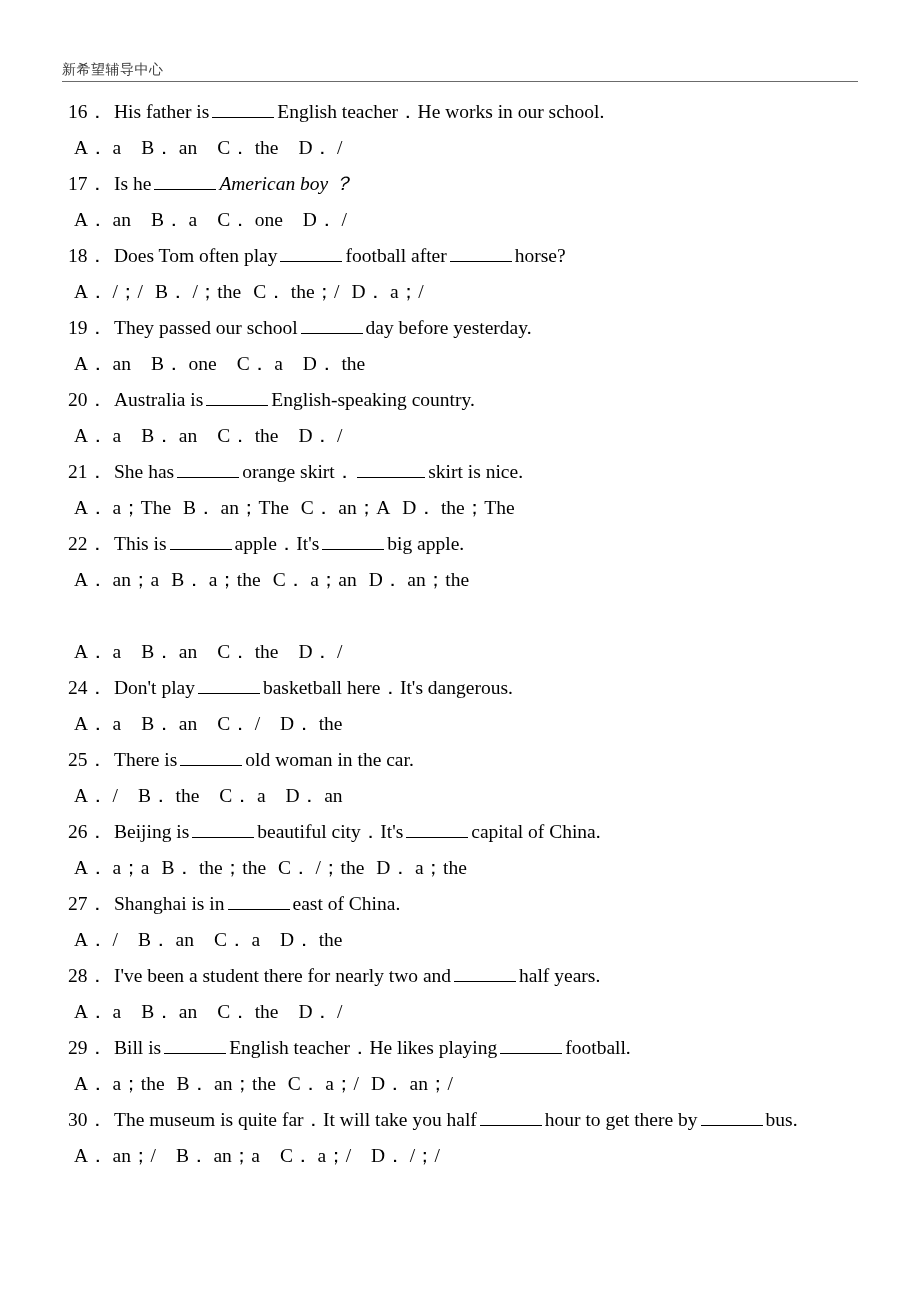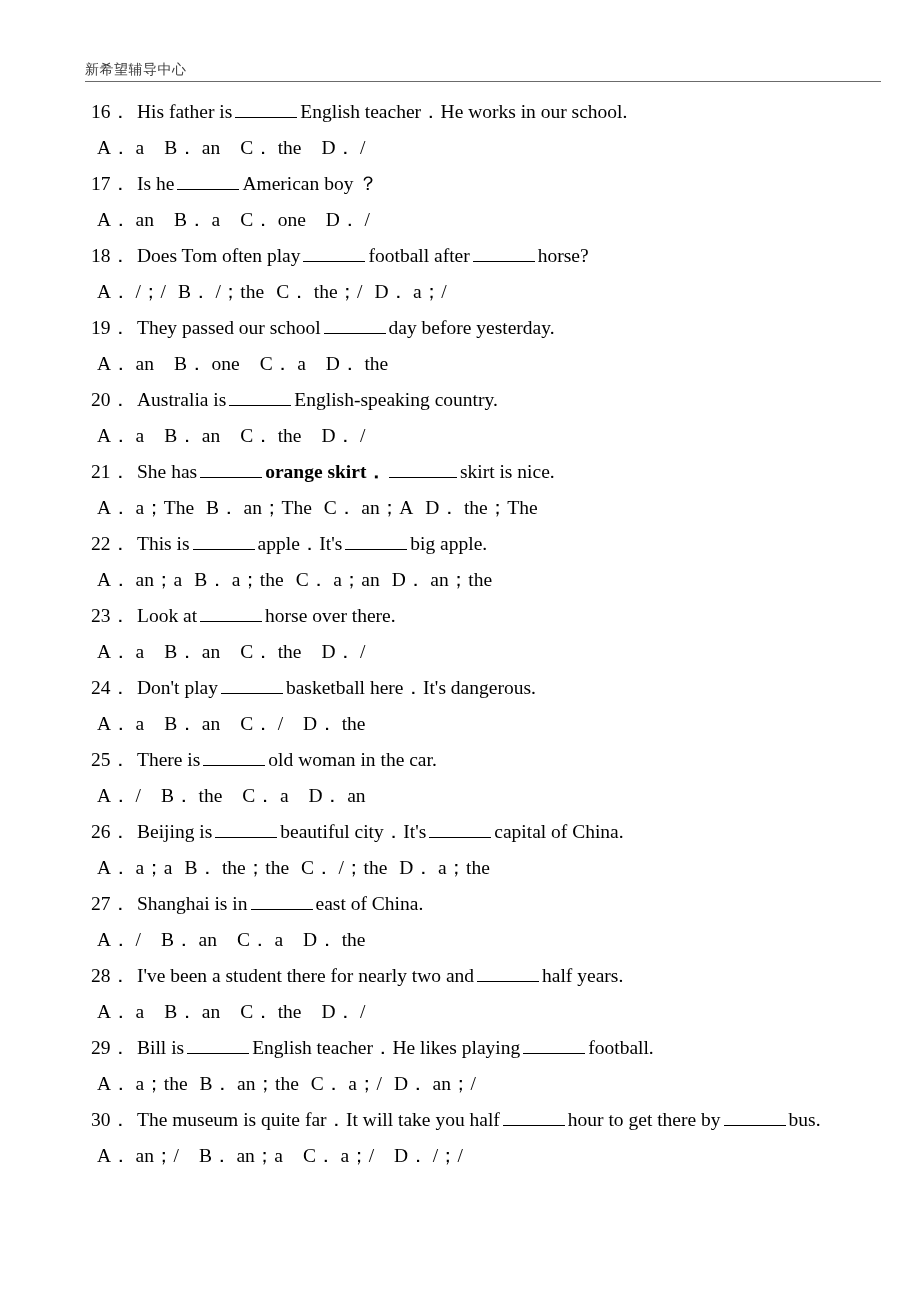--- a/index.html
+++ b/index.html
@@ -15,21 +15,20 @@
     position: relative;
     overflow: hidden;
   }
 
   #page {
     position: absolute;
     left: 0;
     top: 0;
     width: 783px;
     height: 1302px;
-    margin-left: 23px;
   }
 
   
   #header {
     position: absolute;
     left: 62px;
     top: 60px;
     width: 796px;
   }
   #header-title {
@@ -120,45 +119,44 @@
     <span id="header-title">新希望辅导中心</span>
     <div id="header-rule"></div>
   </div>
 
   <div id="questions">
       <div class="question-block">
         <div class="stem-line"><span class="qnum">16．</span><span class="stem-text">His father is </span><span class="blank" style="width: 62px;"></span><span class="stem-text" style="margin-left: 0px;"> English teacher．He works in our school.</span></div>
         <div class="options-line"><span class="opt"><span class="opt-label">A．</span><span class="opt-text">a</span></span><span class="opt"><span class="opt-label">B．</span><span class="opt-text">an</span></span><span class="opt"><span class="opt-label">C．</span><span class="opt-text">the</span></span><span class="opt"><span class="opt-label">D．</span><span class="opt-text">/</span></span></div>
       </div>
       <div class="question-block">
-        <div class="stem-line"><span class="qnum">17．</span><span class="stem-text">Is he </span><span class="blank" style="width: 62px;"></span><span class="stem-text" style="margin-left: 0px;"> American boy ？</span></div>
+        <div class="stem-line"><span class="qnum">17．</span><span class="stem-text">Is he </span><span class="blank" style="width: 62px;"></span><span class="stem-text" style="margin-left: 0px; font-style: italic;"> American boy ？</span></div>
         <div class="options-line"><span class="opt"><span class="opt-label">A．</span><span class="opt-text">an</span></span><span class="opt"><span class="opt-label">B．</span><span class="opt-text">a</span></span><span class="opt"><span class="opt-label">C．</span><span class="opt-text">one</span></span><span class="opt"><span class="opt-label">D．</span><span class="opt-text">/</span></span></div>
       </div>
       <div class="question-block">
         <div class="stem-line"><span class="qnum">18．</span><span class="stem-text">Does Tom often play </span><span class="blank" style="width: 62px;"></span><span class="stem-text" style="margin-left: 0px; font-family: Liberation Serif, serif;"> football after </span><span class="blank" style="width: 62px;"></span><span class="stem-text" style="margin-left: 0px;"> horse?</span></div>
         <div class="options-line opts-tight"><span class="opt"><span class="opt-label">A．</span><span class="opt-text">/；/</span></span><span class="opt"><span class="opt-label">B．</span><span class="opt-text">/；the</span></span><span class="opt"><span class="opt-label">C．</span><span class="opt-text">the；/</span></span><span class="opt"><span class="opt-label">D．</span><span class="opt-text">a；/</span></span></div>
       </div>
       <div class="question-block">
         <div class="stem-line"><span class="qnum">19．</span><span class="stem-text">They passed our school </span><span class="blank" style="width: 62px;"></span><span class="stem-text" style="margin-left: 0px;"> day before yesterday.</span></div>
         <div class="options-line"><span class="opt"><span class="opt-label">A．</span><span class="opt-text">an</span></span><span class="opt"><span class="opt-label">B．</span><span class="opt-text">one</span></span><span class="opt"><span class="opt-label">C．</span><span class="opt-text">a</span></span><span class="opt"><span class="opt-label">D．</span><span class="opt-text">the</span></span></div>
       </div>
       <div class="question-block">
         <div class="stem-line"><span class="qnum">20．</span><span class="stem-text">Australia is </span><span class="blank" style="width: 62px;"></span><span class="stem-text" style="margin-left: 0px;"> English-speaking country.</span></div>
         <div class="options-line"><span class="opt"><span class="opt-label">A．</span><span class="opt-text">a</span></span><span class="opt"><span class="opt-label">B．</span><span class="opt-text">an</span></span><span class="opt"><span class="opt-label">C．</span><span class="opt-text">the</span></span><span class="opt"><span class="opt-label">D．</span><span class="opt-text">/</span></span></div>
       </div>
       <div class="question-block">
-        <div class="stem-line"><span class="qnum">21．</span><span class="stem-text">She has </span><span class="blank" style="width: 62px;"></span><span class="stem-text" style="margin-left: 0px; font-weight: bold;"> orange skirt．</span><span class="blank" style="width: 68px;"></span><span class="stem-text" style="margin-left: 0px;"> skirt is nice.</span></div>
+        <div class="stem-line"><span class="qnum">21．</span><span class="stem-text">She has </span><span class="blank" style="width: 62px;"></span><span class="stem-text" style="margin-left: 0px;"> orange skirt．</span><span class="blank" style="width: 68px;"></span><span class="stem-text" style="margin-left: 0px;"> skirt is nice.</span></div>
         <div class="options-line opts-tight"><span class="opt"><span class="opt-label">A．</span><span class="opt-text">a；The</span></span><span class="opt"><span class="opt-label">B．</span><span class="opt-text">an；The</span></span><span class="opt"><span class="opt-label">C．</span><span class="opt-text">an；A</span></span><span class="opt"><span class="opt-label">D．</span><span class="opt-text">the；The</span></span></div>
       </div>
       <div class="question-block">
         <div class="stem-line"><span class="qnum">22．</span><span class="stem-text">This is </span><span class="blank" style="width: 62px;"></span><span class="stem-text" style="margin-left: 0px;"> apple．It's </span><span class="blank" style="width: 62px;"></span><span class="stem-text" style="margin-left: 0px;"> big apple.</span></div>
         <div class="options-line opts-tight"><span class="opt"><span class="opt-label">A．</span><span class="opt-text">an；a</span></span><span class="opt"><span class="opt-label">B．</span><span class="opt-text">a；the</span></span><span class="opt"><span class="opt-label">C．</span><span class="opt-text">a；an</span></span><span class="opt"><span class="opt-label">D．</span><span class="opt-text">an；the</span></span></div>
       </div>
       <div class="question-block">
-        <div class="stem-line"><span class="qnum">23．</span><span class="stem-text">Look at </span><span class="blank" style="width: 62px;"></span><span class="stem-text" style="margin-left: 0px;"> horse over there.</span></div>
         <div class="options-line"><span class="opt"><span class="opt-label">A．</span><span class="opt-text">a</span></span><span class="opt"><span class="opt-label">B．</span><span class="opt-text">an</span></span><span class="opt"><span class="opt-label">C．</span><span class="opt-text">the</span></span><span class="opt"><span class="opt-label">D．</span><span class="opt-text">/</span></span></div>
       </div>
       <div class="question-block">
         <div class="stem-line"><span class="qnum">24．</span><span class="stem-text">Don't play </span><span class="blank" style="width: 62px;"></span><span class="stem-text" style="margin-left: 0px; text-align: right;"> basketball here．It's dangerous.</span></div>
         <div class="options-line"><span class="opt"><span class="opt-label">A．</span><span class="opt-text">a</span></span><span class="opt"><span class="opt-label">B．</span><span class="opt-text">an</span></span><span class="opt"><span class="opt-label">C．</span><span class="opt-text">/</span></span><span class="opt"><span class="opt-label">D．</span><span class="opt-text">the</span></span></div>
       </div>
       <div class="question-block">
         <div class="stem-line"><span class="qnum">25．</span><span class="stem-text">There is </span><span class="blank" style="width: 62px;"></span><span class="stem-text" style="margin-left: 0px;"> old woman in the car.</span></div>
         <div class="options-line"><span class="opt"><span class="opt-label">A．</span><span class="opt-text">/</span></span><span class="opt"><span class="opt-label">B．</span><span class="opt-text">the</span></span><span class="opt"><span class="opt-label">C．</span><span class="opt-text">a</span></span><span class="opt"><span class="opt-label">D．</span><span class="opt-text">an</span></span></div>
       </div>

